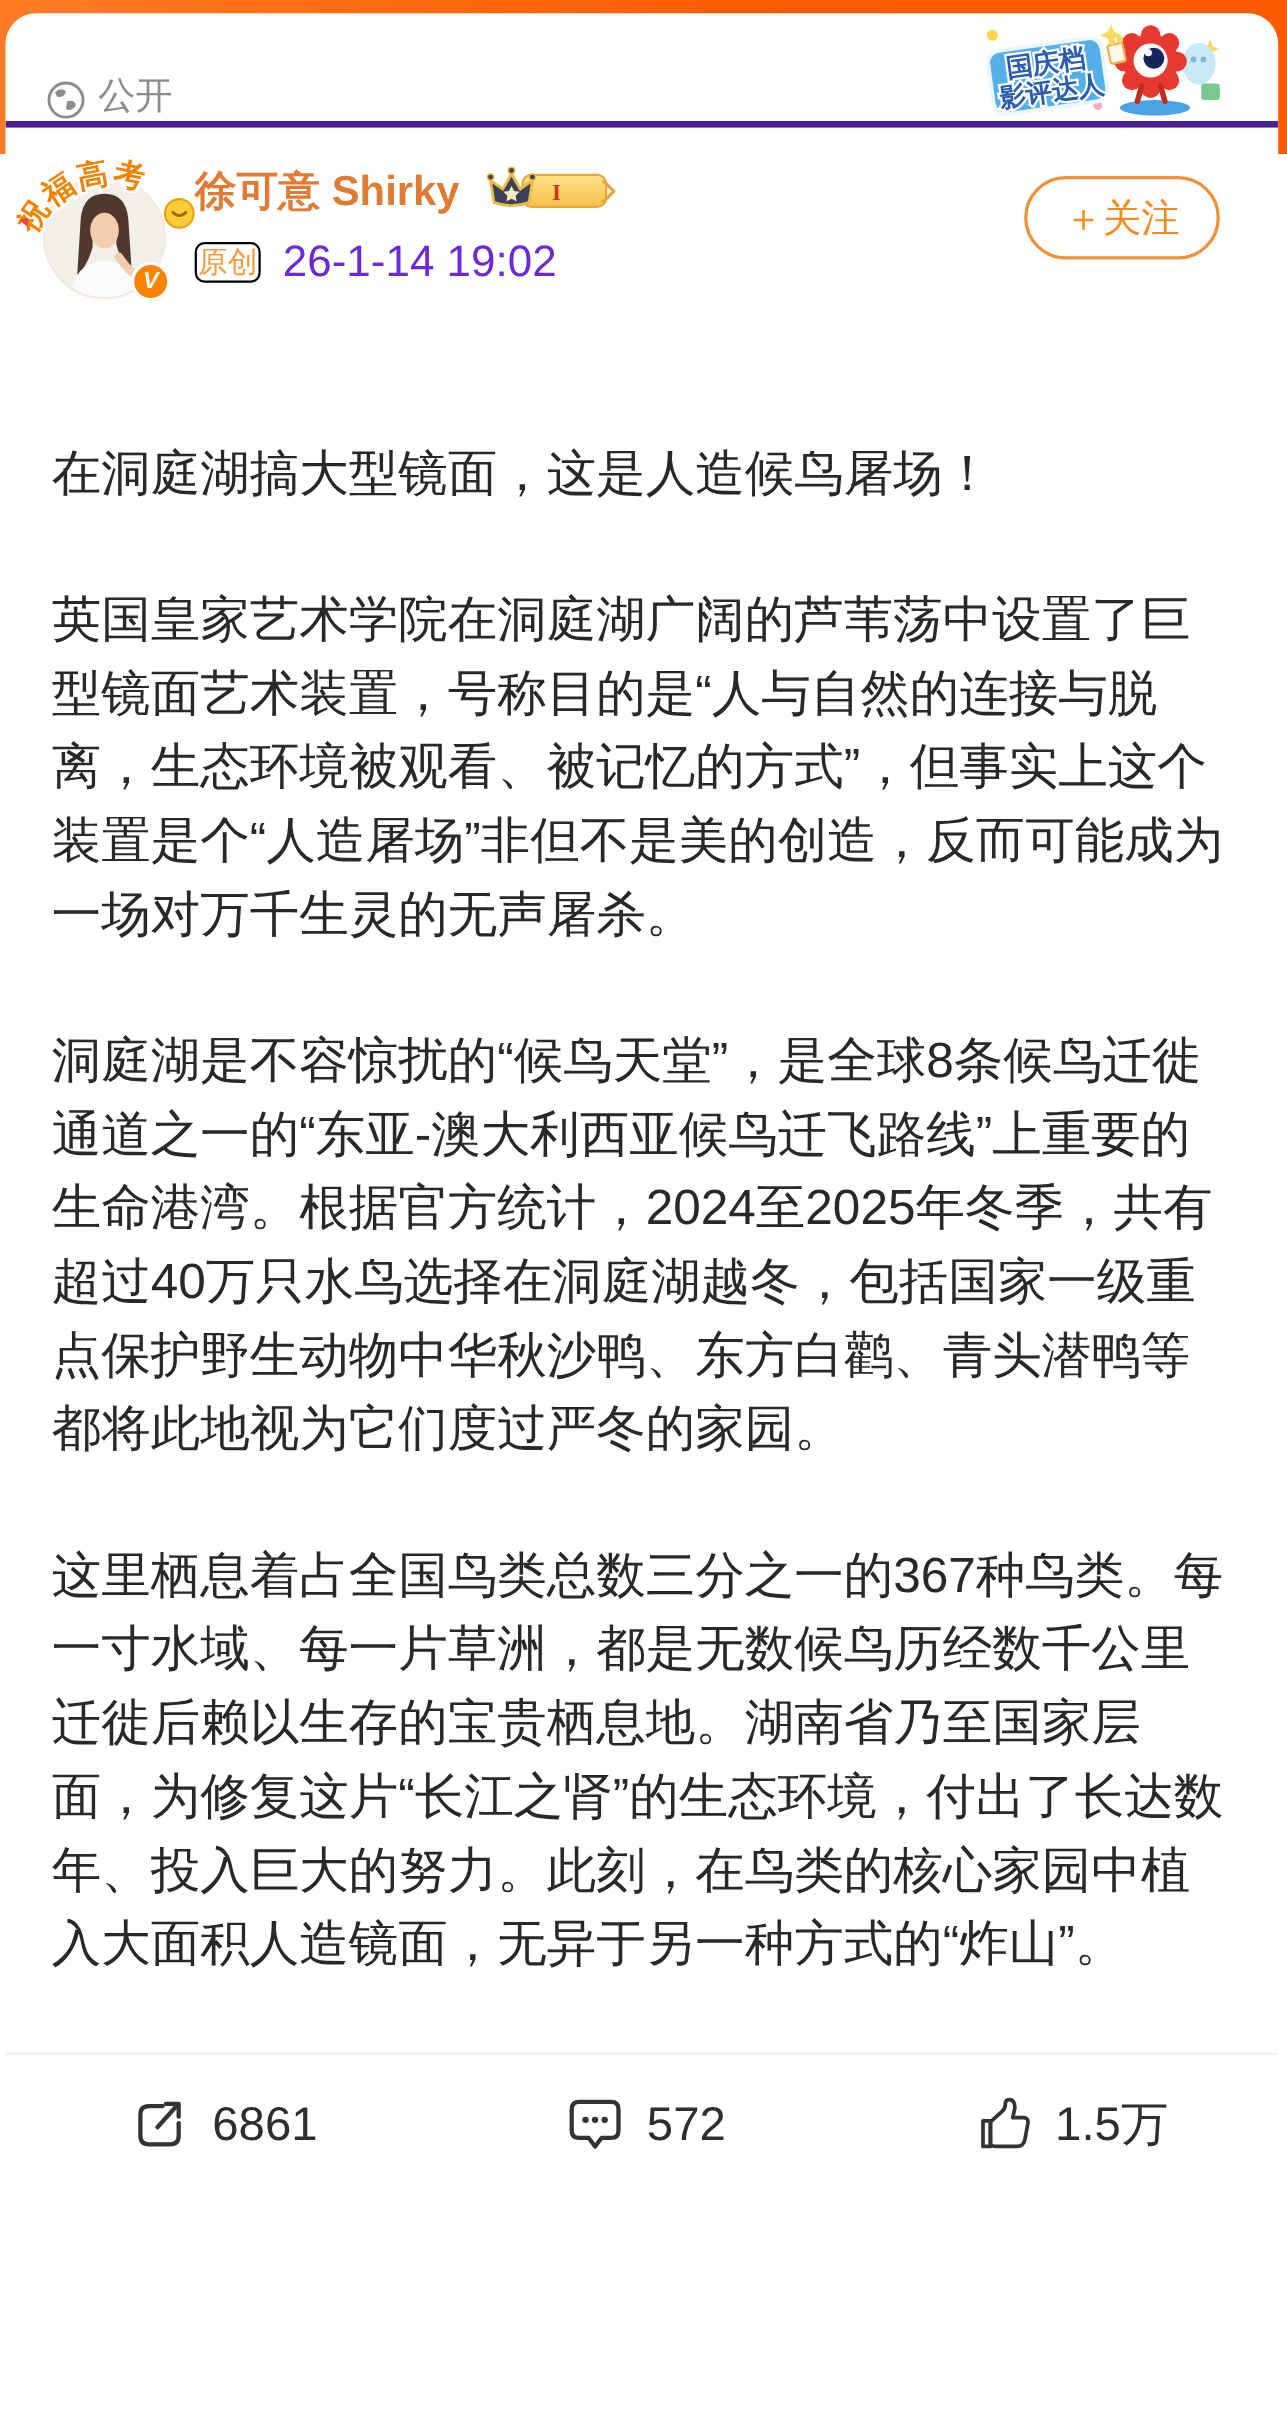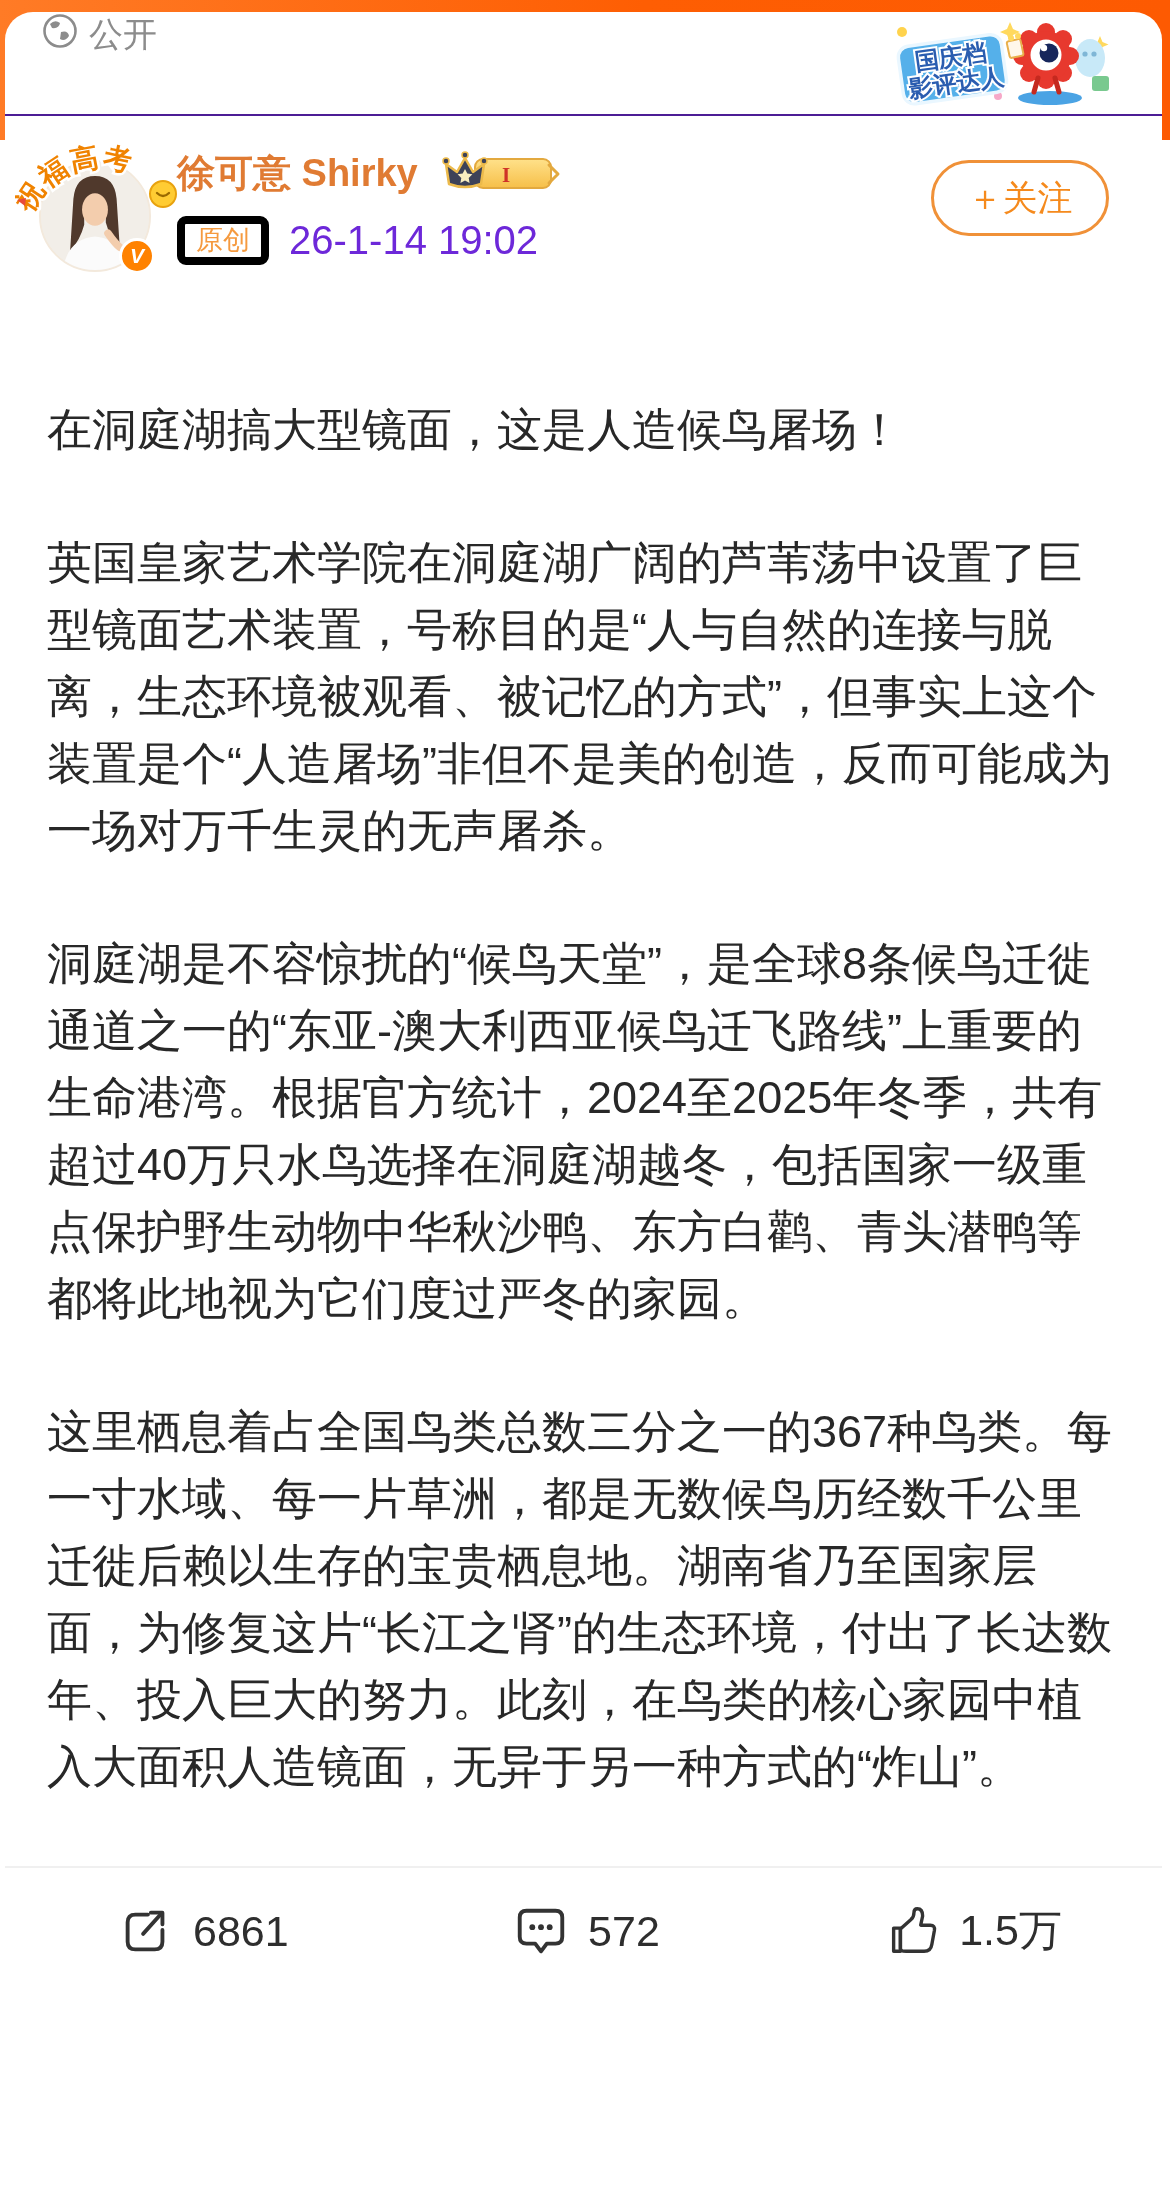--- a/index.html
+++ b/index.html
@@ -12,23 +12,23 @@
   .frame {
     position:absolute; top:0; left:0; right:0; height:140px;
     background:linear-gradient(90deg,#ff7b26 0%, #fe5e03 55%, #fd5a02 100%);
   }
   .card {
     position:absolute; top:12px; left:5px; right:8px; bottom:0;
     background:#ffffff; border-radius:28px 28px 0 0; overflow:hidden;
   }
   
   .header {
-    height:104px; display:flex; align-items:flex-start;
+    height:104px; display:flex; align-items:flex-end;
     padding:0 45px 0 36px; position:relative;
-    border-bottom:2px solid #4c1d95;
+    border-bottom:6px solid #4c1d95;
   }
   .globe { width:38px; height:38px; flex:0 0 auto; }
   .vis-label { margin-left:10px; font-size:34px; color:#8c8c8c; }
   .sticker { position:absolute; right:42px; top:2px; width:228px; height:95px; }
   .sticker-line {
     font-size:24px; font-weight:bold; fill:#2a5db0;
     stroke:#ffffff; stroke-width:4px; paint-order:stroke;
     font-family:"Liberation Sans", sans-serif;
   }
   
@@ -51,22 +51,22 @@
     color:#ffffff; font-size:21px; font-weight:bold; font-style:italic;
     display:flex; align-items:center; justify-content:center;
   }
   .info { position:absolute; left:172px; top:32px; }
   .name-row { display:flex; align-items:center; gap:22px; }
   .name { font-size:38px; font-weight:700; color:#e07b33; }
   .crown { width:128px; height:47px; }
   .crown-i { font-family:"Liberation Serif", serif; }
   .meta-row { margin-top:17px; display:flex; align-items:center; gap:20px; }
   .origin-tag {
-    font-size:27px; color:#f59a3f; border:8px solid #000000;
-    border-radius:9px; padding:3px 11px; line-height:1;
+    font-size:27px; color:#f59a3f; border:2px solid #000000;
+    border-radius:9px; padding:3px 1px; line-height:1;
   }
   .timestamp { font-size:40px; color:#6d28d9; }
   .location { margin-top:13px; font-size:29px; color:#9b9b9b; }
   .follow-btn {
     position:absolute; right:53px; top:44px; width:178px; height:76px;
     background:#ffffff; border:3px solid #f09138; border-radius:40px;
     color:#f58a1d; font-size:35px;
     display:flex; align-items:center; justify-content:center; cursor:pointer;
     font-family:"Liberation Sans", sans-serif;
   }

